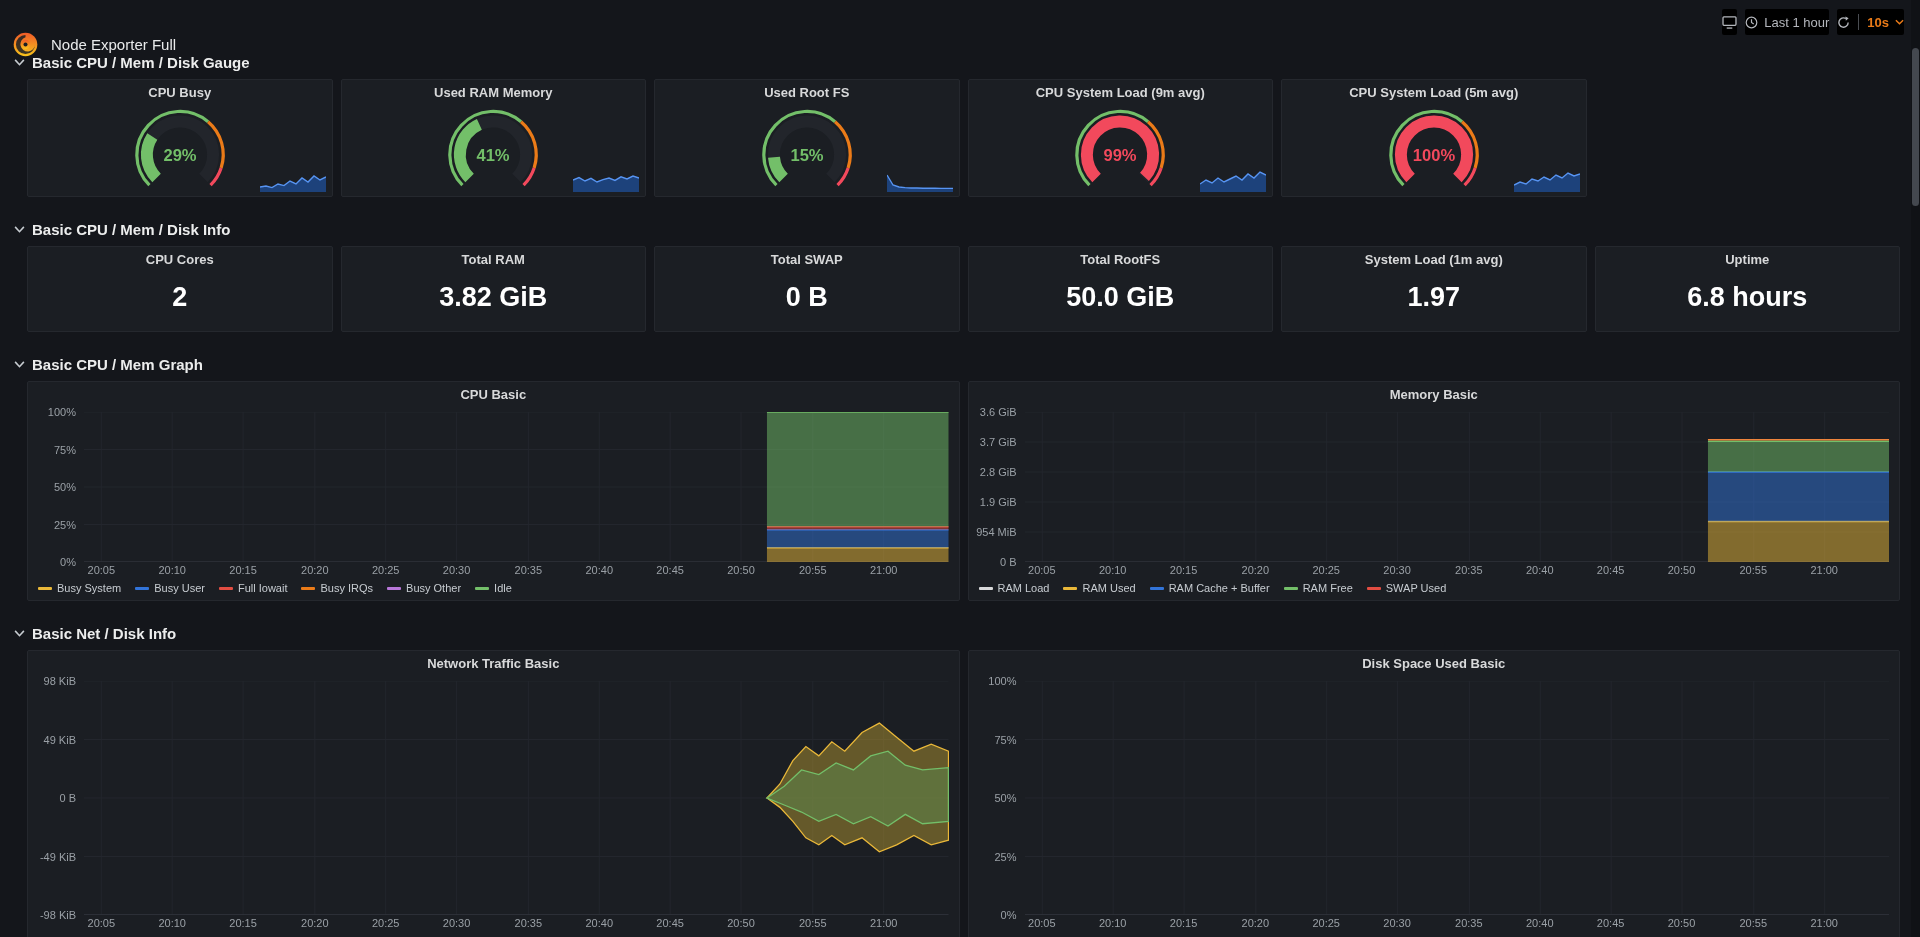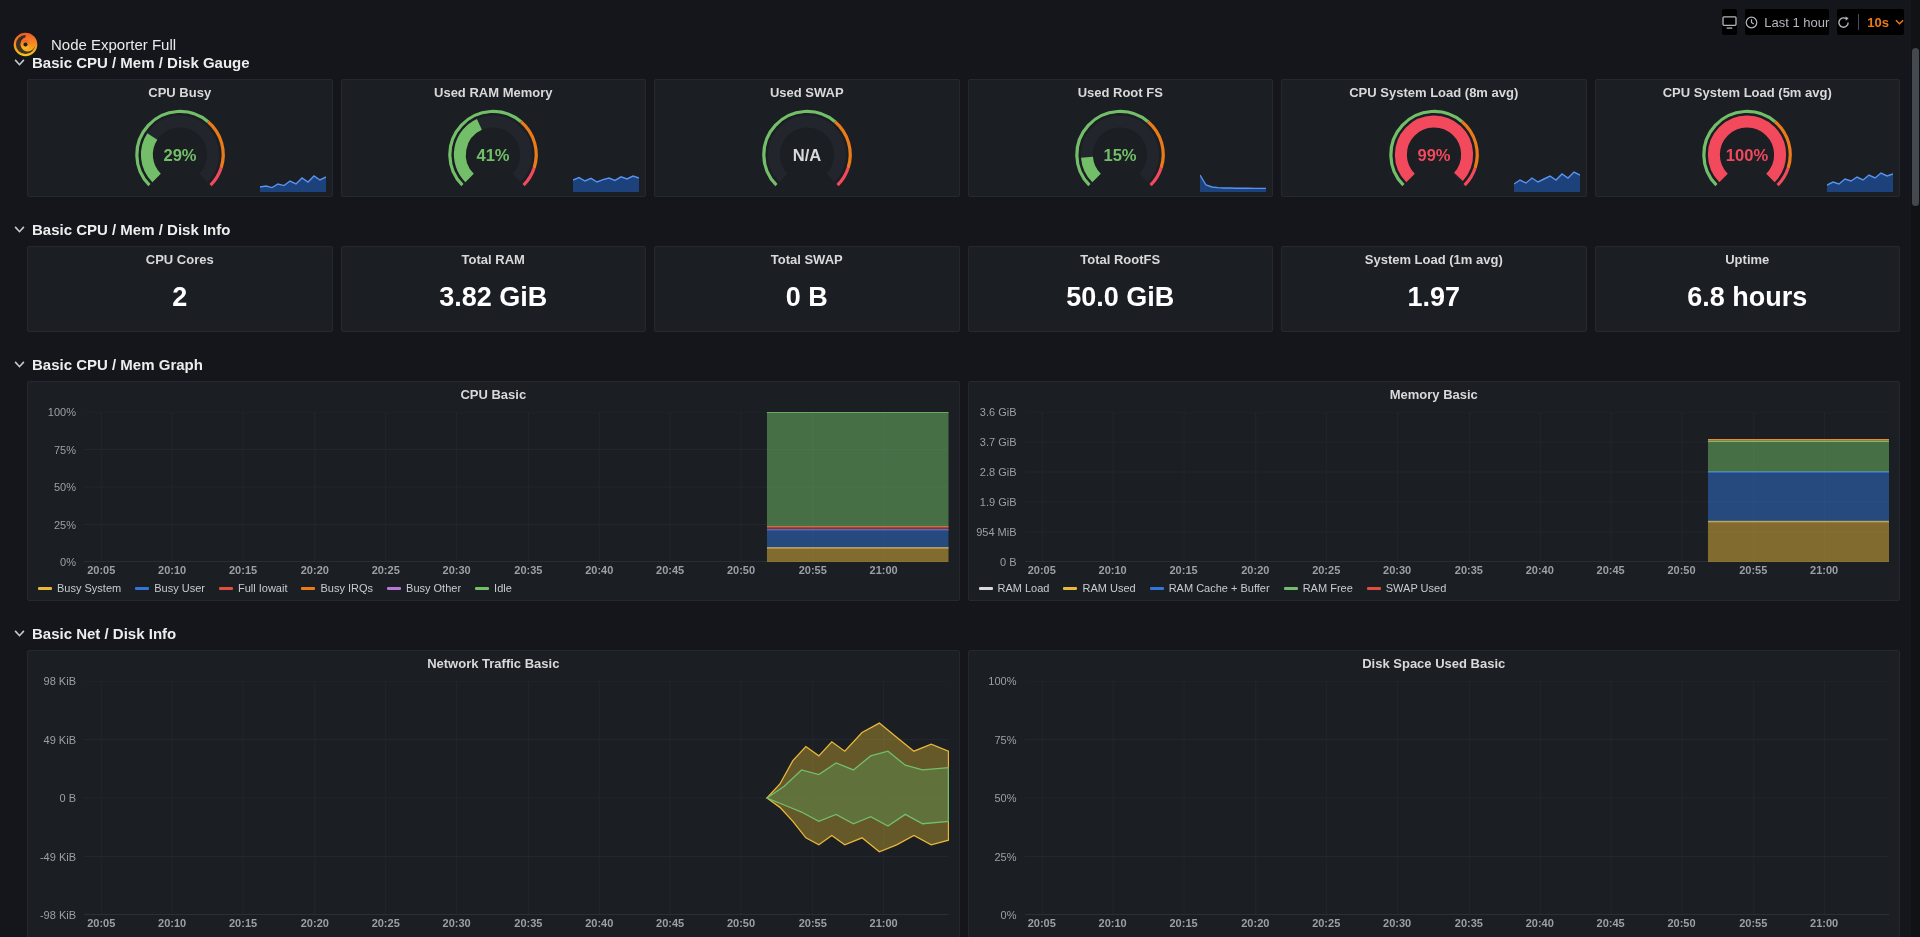--- a/index.html
+++ b/index.html
@@ -53,21 +53,21 @@
   .chart-body { flex:1; display:flex; padding:6px 10px 0 0; min-height:0; }
   .ylab { width:56px; position:relative; flex:0 0 56px; }
   .ytick { position:absolute; right:8px; font-size:11px; color:#9aa0a6; white-space:nowrap; }
   .plotwrap { flex:1; position:relative; cursor:crosshair; }
   .plot-svg { position:absolute; inset:0; width:100%; height:100%; }
   .grid { stroke:#23262d; stroke-width:1; vector-effect:non-scaling-stroke; }
   .axisline { stroke:#30343b; stroke-width:1; vector-effect:non-scaling-stroke; }
   .xrow { display:flex; flex:0 0 17px; padding-right:10px; }
   .xspacer { width:56px; flex:0 0 56px; }
   .xlabs { flex:1; position:relative; }
-  .xtick { position:absolute; top:2px; transform:translateX(-50%); font-size:11px; color:#9aa0a6; white-space:nowrap;font-weight:bold; }
+  .xtick { position:absolute; top:2px; transform:translateX(-50%); font-size:11px; color:#9aa0a6; white-space:nowrap; }
   .legend { display:flex; flex-wrap:wrap; gap:2px 14px; padding:3px 10px 6px 10px; min-height:0; }
   .legend-item { display:flex; align-items:center; gap:5px; font-size:11px; color:#c7ccd1; cursor:pointer; }
   .legend-swatch { width:14px; height:3px; border-radius:1px; display:inline-block; }
   
   .scrollbar { position:absolute; top:0; right:0; width:9px; height:937px; background:#101216; }
   .scroll-thumb { position:absolute; top:48px; right:1px; width:7px; height:158px; background:#44484f; border-radius:4px; cursor:pointer; }
 </style>
 </head>
 <body>
 
@@ -151,51 +151,38 @@
           <path d="M 44.54 80.46 A 36 36 0 0 1 55.19 22.19" stroke="#73bf69" stroke-width="13" fill="none"></path>
           <text x="70" y="62" text-anchor="middle" font-size="18" font-weight="700" fill="#73bf69" font-family="Liberation Sans, DejaVu Sans, sans-serif">41%</text>
         </svg>
       <svg class="spark" width="66" height="26">
           <polygon points="0,26 0.0,14.0 6.0,11.6 12.0,15.0 18.0,12.4 24.0,16.0 30.0,13.6 36.0,12.0 42.0,14.4 48.0,10.8 54.0,13.0 60.0,10.0 66.0,12.0 66,26" fill="#1f60c4" fill-opacity="0.55"></polygon>
           <polyline points="0.0,14.0 6.0,11.6 12.0,15.0 18.0,12.4 24.0,16.0 30.0,13.6 36.0,12.0 42.0,14.4 48.0,10.8 54.0,13.0 60.0,10.0 66.0,12.0" fill="none" stroke="#5794f2" stroke-width="1.4"></polyline>
         </svg>
     </div>
   </div>
   <div class="panel gauge-panel">
-    <div class="panel-title">Used SWAP</div>
-    <div class="gauge-body">
-      <svg class="gauge-svg" viewBox="0 0 140 100">
-          <path d="M 44.54 80.46 A 36 36 0 1 1 95.46 80.46" stroke="#22252b" stroke-width="13" fill="none"></path>
-          <path d="M 36.77 88.23 A 47 47 0 0 1 100.52 19.26" stroke="#73bf69" stroke-width="3.5" fill="none"></path>
-          <path d="M 100.52 19.26 A 47 47 0 0 1 114.70 69.52" stroke="#eb7b18" stroke-width="3.5" fill="none"></path>
-          <path d="M 114.70 69.52 A 47 47 0 0 1 103.23 88.23" stroke="#f2495c" stroke-width="3.5" fill="none"></path>
-          <text x="70" y="62" text-anchor="middle" font-size="18" font-weight="700" fill="#d8d9da" font-family="Liberation Sans, DejaVu Sans, sans-serif">N/A</text>
-        </svg>
-
-    </div>
-  </div>
-  <div class="panel gauge-panel">
     <div class="panel-title">Used Root FS</div>
     <div class="gauge-body">
       <svg class="gauge-svg" viewBox="0 0 140 100">
           <path d="M 44.54 80.46 A 36 36 0 1 1 95.46 80.46" stroke="#22252b" stroke-width="13" fill="none"></path>
           <path d="M 36.77 88.23 A 47 47 0 0 1 100.52 19.26" stroke="#73bf69" stroke-width="3.5" fill="none"></path>
           <path d="M 100.52 19.26 A 47 47 0 0 1 114.70 69.52" stroke="#eb7b18" stroke-width="3.5" fill="none"></path>
           <path d="M 114.70 69.52 A 47 47 0 0 1 103.23 88.23" stroke="#f2495c" stroke-width="3.5" fill="none"></path>
           <path d="M 44.54 80.46 A 36 36 0 0 1 34.11 57.82" stroke="#73bf69" stroke-width="13" fill="none"></path>
           <text x="70" y="62" text-anchor="middle" font-size="18" font-weight="700" fill="#73bf69" font-family="Liberation Sans, DejaVu Sans, sans-serif">15%</text>
         </svg>
       <svg class="spark" width="66" height="26">
           <polygon points="0,26 0.0,9.0 6.0,19.0 12.0,21.0 18.0,21.6 24.0,22.0 30.0,22.0 36.0,22.2 42.0,22.2 48.0,22.2 54.0,22.4 60.0,22.4 66.0,22.4 66,26" fill="#1f60c4" fill-opacity="0.55"></polygon>
           <polyline points="0.0,9.0 6.0,19.0 12.0,21.0 18.0,21.6 24.0,22.0 30.0,22.0 36.0,22.2 42.0,22.2 48.0,22.2 54.0,22.4 60.0,22.4 66.0,22.4" fill="none" stroke="#5794f2" stroke-width="1.4"></polyline>
         </svg>
     </div>
   </div>
   <div class="panel gauge-panel">
-    <div class="panel-title">CPU System Load (8m avg)</div>
+    <div class="panel-title">CPU System Load (9m avg)</div>
     <div class="gauge-body">
       <svg class="gauge-svg" viewBox="0 0 140 100">
           <path d="M 44.54 80.46 A 36 36 0 1 1 95.46 80.46" stroke="#22252b" stroke-width="13" fill="none"></path>
           <path d="M 36.77 88.23 A 47 47 0 0 1 100.52 19.26" stroke="#73bf69" stroke-width="3.5" fill="none"></path>
           <path d="M 100.52 19.26 A 47 47 0 0 1 114.70 69.52" stroke="#eb7b18" stroke-width="3.5" fill="none"></path>
           <path d="M 114.70 69.52 A 47 47 0 0 1 103.23 88.23" stroke="#f2495c" stroke-width="3.5" fill="none"></path>
           <path d="M 44.54 80.46 A 36 36 0 1 1 96.63 79.23" stroke="#f2495c" stroke-width="13" fill="none"></path>
           <text x="70" y="62" text-anchor="middle" font-size="18" font-weight="700" fill="#f2495c" font-family="Liberation Sans, DejaVu Sans, sans-serif">99%</text>
         </svg>
       <svg class="spark" width="66" height="26">

